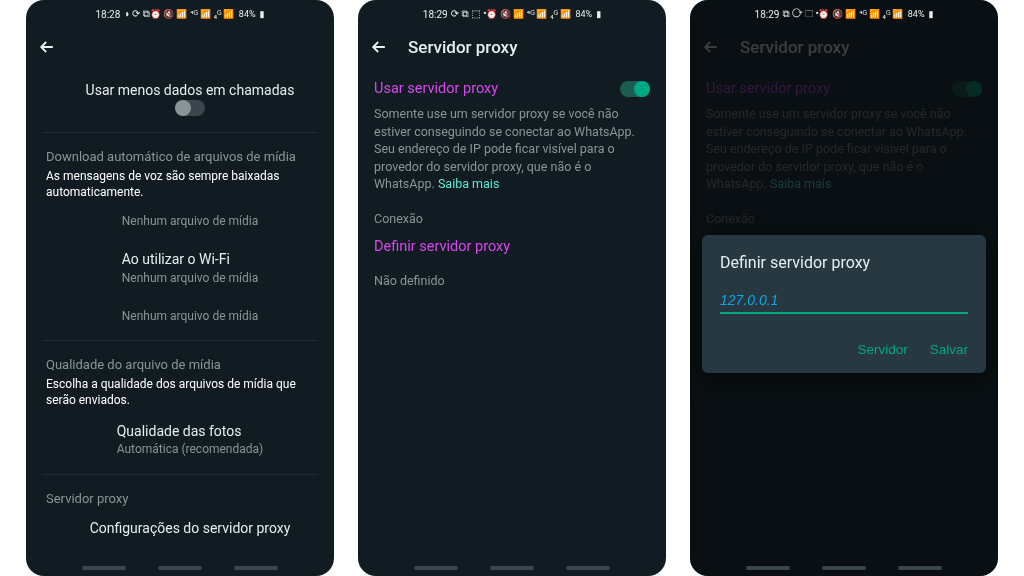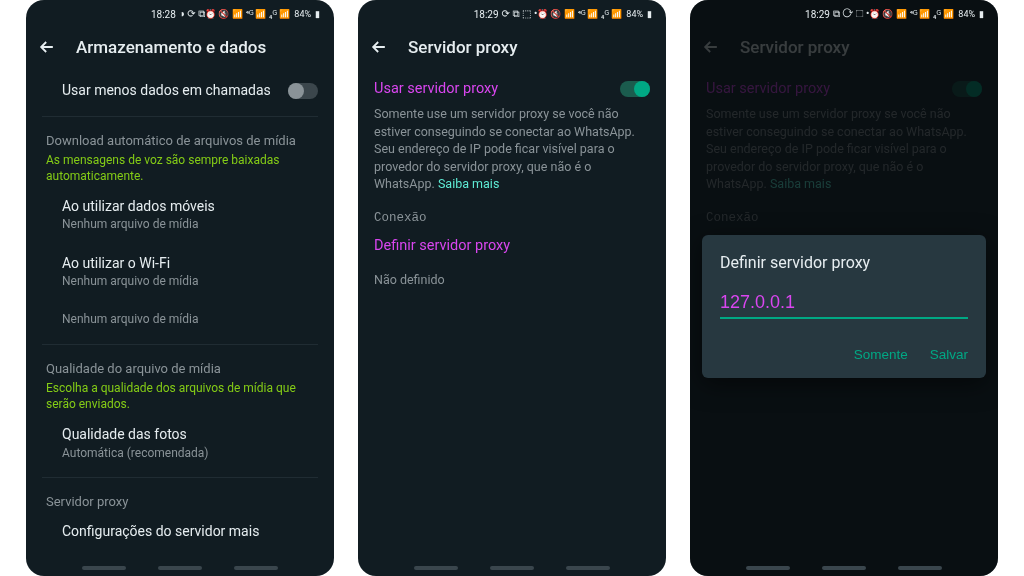--- a/index.html
+++ b/index.html
@@ -18,73 +18,72 @@
       overflow: hidden;
       position: relative;
       color: #e6edf0;
       display: flex;
       flex-direction: column;
     }
     
     .status-bar {
       height: 20px;
       display: flex; align-items: center;
-      justify-content: flex-end;
+      justify-content: center;
       padding: 0 14px;
       font-size: 10px;
       color: #e6edf0;
       margin-top: 4px;
     }
     .status-left { display:flex; align-items:center; gap:3px;}
     .status-right { display:flex; align-items:center; gap:4px; font-size:9px;}
     
     .app-bar {
       height: 46px;
       display: flex; align-items: center;
       padding: 0 10px;
       gap: 18px;
     }
     .back-btn { width:22px; height:22px; display:flex;align-items:center;justify-content:center; color:#e6edf0;}
     .app-title { font-size: 17px; font-weight: 500; color:#e6edf0;}
     
     .content { flex:1; overflow:hidden; padding: 0 16px;}
     .row {
       padding: 12px 0 10px 20px;
-      display:flex; align-items:center; justify-content:space-between;
+      display:flex; align-items:center; justify-content:space-between;flex-direction:column;
     }
     .row-col { display:flex; flex-direction:column; gap:2px; flex:1;}
     .row-title { font-size: 14px; color:#e6edf0; line-height:1.25;}
     .row-sub { font-size: 12px; color:#8a9398; line-height:1.3;}
     .toggle {
       width: 30px; height:16px; border-radius:10px;
       background:#3b464c; position:relative;
     }
     .toggle::after{
       content:""; position:absolute; width:16px;height:16px;border-radius:50%;
       background:#8a9398; top:0; left:0;
     }
     .toggle.on{ background:#1b5c4e;}
     .toggle.on::after{ background:#00a884; left:14px;}
     .divider { height:1px; background:#202c33; margin: 6px 0;}
     .section-head {
       padding: 10px 4px 2px 4px;
       font-size: 13px; color:#8a9398;
     }
     .section-head .sub {
-      font-size: 12px; color:#84cc16; margin-top:4px; line-height:1.35;
+      font-size: 12px; color:#ffffff; margin-top:4px; line-height:1.35;
     }
     .link-teal { color:#5eead4; }
     .proxy-desc {
       font-size: 12.5px; color:#8a9398; line-height:1.4;
       padding: 4px 4px 0 0;
     }
     .section-label {
       font-size: 12.5px; color:#8a9398;
       padding: 18px 0 6px 0;
-      font-family: Liberation Mono, monospace;
     }
     .p-row-title { font-size:14.5px; color:#d946ef;}
     .p-row-sub { font-size:12.5px; color:#8a9398; margin-top:18px;}
     .p-row { padding: 6px 0 10px 0;}
     .p-top-row { display:flex; align-items:center; justify-content:space-between; padding: 10px 0 4px 0;}
     
     .dim-overlay {
       position:absolute; inset:0; background:rgba(0,0,0,0.45);
       z-index:5;
     }
@@ -93,24 +92,24 @@
     .dialog {
       position:absolute; z-index:10;
       left: 12px; right:12px; top: 235px;
       background:#273840;
       border-radius: 6px;
       padding: 18px 18px 10px 18px;
       box-shadow: 0 6px 24px rgba(0,0,0,0.5);
     }
     .dialog-title { font-size:16px; color:#e6edf0; margin-bottom:18px;}
     .dialog-input {
-      font-size:18px; color:#d946ef;
+      font-size:14px; color:#0ea5e9;
       border:none; border-bottom:2px solid #00a884;
       background:transparent; width:100%;
-      padding: 2px 0 4px 0; outline:none;
+      padding: 2px 0 4px 0; outline:none;font-style:italic;
     }
     .dialog-actions {
       display:flex; justify-content:flex-end; gap:22px;
       margin-top:28px; padding-bottom:6px;
     }
     .dialog-btn { font-size:13.5px; color:#00a884; font-weight:500; background:none;border:none;}
     
     .navbar {
       height:14px; display:flex; justify-content:center; gap:32px;
       align-items:center; padding-bottom:2px;
@@ -132,41 +131,39 @@
       <span>▮</span>
     </div>
   </div>
 
   <div class="app-bar">
     <div class="back-btn">
       <svg width="20" height="20" viewBox="0 0 24 24" fill="none" stroke="currentColor" stroke-width="2.2">
           <path d="M19 12H5M11 18l-6-6 6-6"></path>
         </svg>
     </div>
-    <div class="app-title">Armazenamento e dados</div>
   </div>
 
   <div class="content">
     <div class="row">
       <div class="row-col">
         <div class="row-title">Usar menos dados em chamadas</div>
       </div>
       <div class="toggle"></div>
     </div>
 
     <div class="divider"></div>
 
     <div class="section-head">
       <div>Download automático de arquivos de mídia</div>
       <div class="sub">As mensagens de voz são sempre baixadas automaticamente.</div>
     </div>
 
     <div class="row">
       <div class="row-col">
-        <div class="row-title">Ao utilizar dados móveis</div>
         <div class="row-sub">Nenhum arquivo de mídia</div>
       </div>
     </div>
     <div class="row">
       <div class="row-col">
         <div class="row-title">Ao utilizar o Wi-Fi</div>
         <div class="row-sub">Nenhum arquivo de mídia</div>
       </div>
     </div>
     <div class="row">
@@ -190,21 +187,21 @@
     </div>
 
     <div class="divider"></div>
 
     <div class="section-head">
       <div>Servidor proxy</div>
     </div>
 
     <div class="row">
       <div class="row-col">
-        <div class="row-title">Configurações do servidor mais</div>
+        <div class="row-title">Configurações do servidor proxy</div>
 
       </div>
     </div>
   </div>
 
   <div class="navbar">
     <div class="nav-pill"></div>
     <div class="nav-pill"></div>
     <div class="nav-pill"></div>
   </div>
@@ -294,21 +291,21 @@
   </div>
 
   <div class="dim-overlay"></div>
 
   <div class="dialog">
     <div class="dialog-title">Definir servidor proxy</div>
     <div style="position:relative;">
       <input class="dialog-input" value="127.0.0.1" style="">
     </div>
     <div class="dialog-actions">
-      <button class="dialog-btn">Somente</button>
+      <button class="dialog-btn">Servidor</button>
       <button class="dialog-btn">Salvar</button>
     </div>
   </div>
 
   <div class="navbar" style="position:relative;z-index:20;">
     <div class="nav-pill"></div>
     <div class="nav-pill"></div>
     <div class="nav-pill"></div>
   </div>
 </div>

